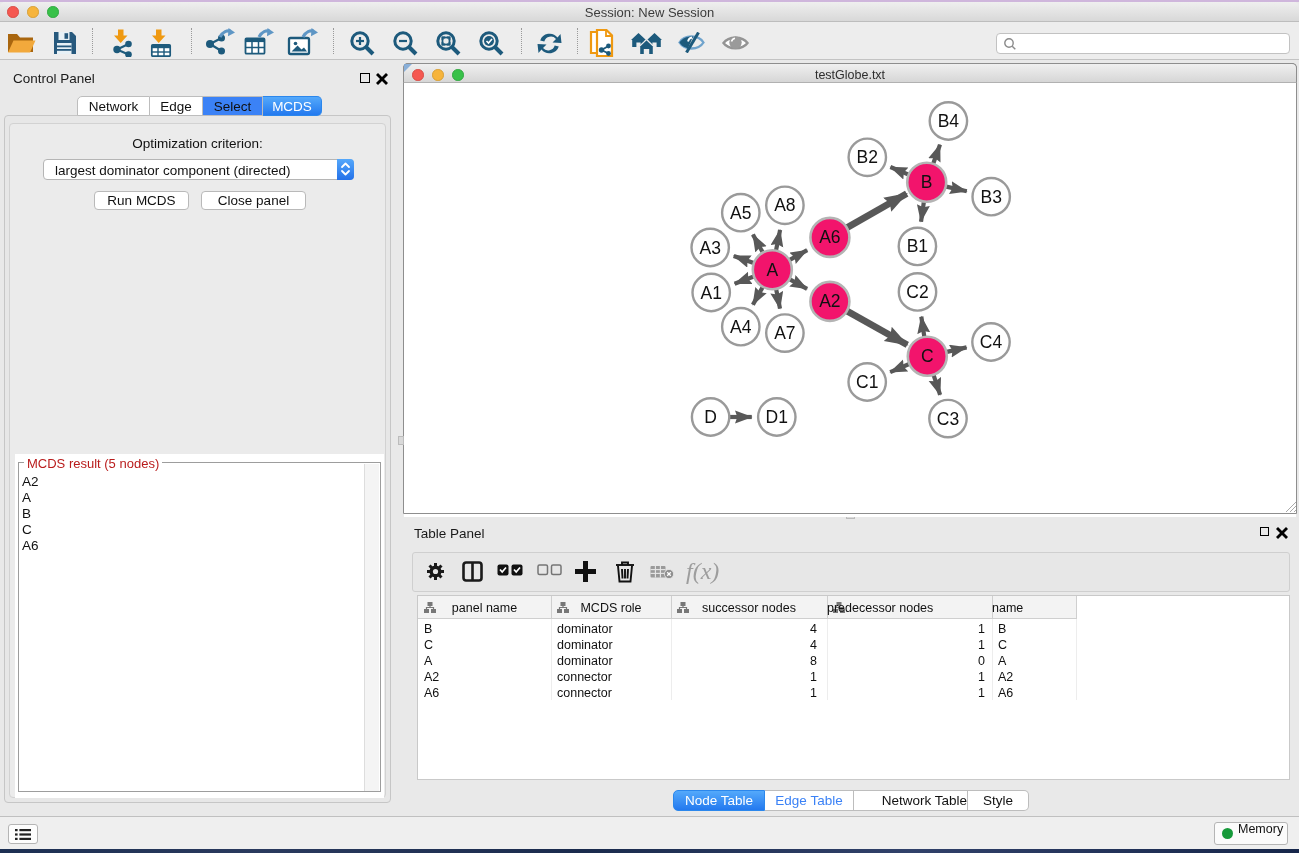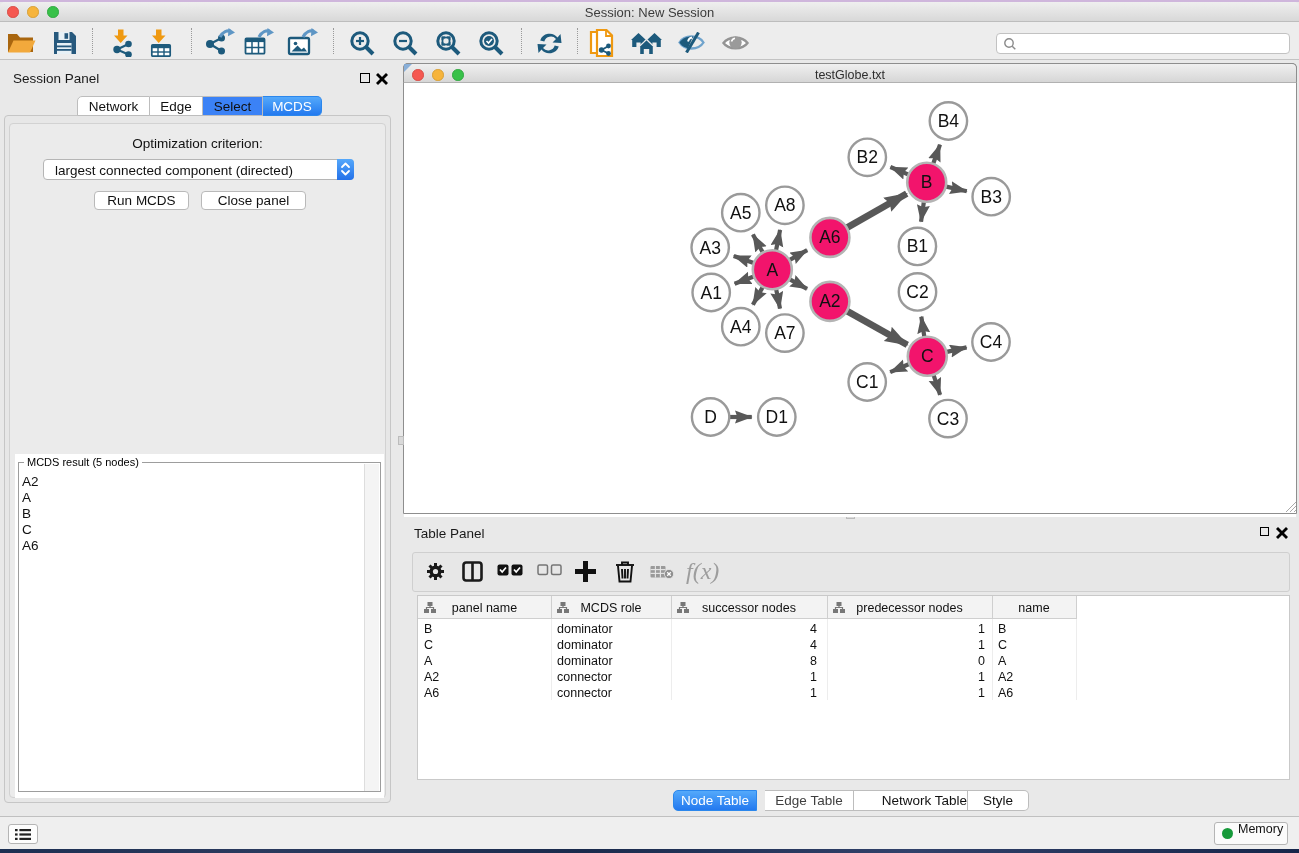--- a/index.html
+++ b/index.html
@@ -142,52 +142,52 @@
 <div class="abs" style="left:333px;top:28px;height:26px;border-left:1px dotted #9a9a9a;"></div>
 <div class="abs" style="left:521px;top:28px;height:26px;border-left:1px dotted #9a9a9a;"></div>
 <div class="abs" style="left:577px;top:28px;height:26px;border-left:1px dotted #9a9a9a;"></div>
 
 <div class="abs" style="left:996px;top:33px;width:294px;height:21px;background:#fff;border:1px solid #c2c2c2;border-radius:4px;"></div>
 <svg class="abs" style="left:1003px;top:37px" width="14" height="14" viewBox="0 0 14 14">
     <circle cx="6" cy="6" r="4.2" fill="none" stroke="#8a8a8a" stroke-width="1.4"></circle>
     <line x1="9.2" y1="9.2" x2="12.3" y2="12.3" stroke="#8a8a8a" stroke-width="1.4"></line>
   </svg>
 
-<div class="abs" style="left:13px;top:71px;font-size:13.5px;color:#1a1a1a;">Session Panel</div>
+<div class="abs" style="left:13px;top:71px;font-size:13.5px;color:#1a1a1a;">Control Panel</div>
 <div class="abs" style="left:360px;top:73px;width:10px;height:10px;border:1.7px solid #000;"></div>
 <svg class="abs" style="left:376px;top:72.5px" width="12" height="12" viewBox="0 0 12 12">
     <path d="M2,0 L6,4 L10,0 L12,2 L8,6 L12,10 L10,12 L6,8 L2,12 L0,10 L4,6 L0,2 Z" fill="#000"></path>
   </svg>
 
 <div class="abs" style="left:4px;top:115px;width:387px;height:688px;background:#e7e7e7;border:1px solid #c6c6c6;border-radius:4px;"></div>
 
 <div class="abs" style="left:77px;top:95.5px;width:218px;height:20px;">
   <div class="abs" style="left:0;top:0;width:73px;height:20px;background:#fff;border:1px solid #bdbdbd;border-radius:5px 0 0 0;font-size:13.5px;text-align:center;line-height:19px;color:#111;">Network</div>
   <div class="abs" style="left:73px;top:0;width:53px;height:20px;background:#fff;border:1px solid #bdbdbd;border-left:none;font-size:13.5px;text-align:center;line-height:19px;color:#111;">Edge</div>
   <div class="abs" style="left:126px;top:0;width:60px;height:20px;background:#3b82f6;border:1px solid #bdbdbd;border-left:none;font-size:13.5px;text-align:center;line-height:19px;color:#111;">Select</div>
   <div class="abs" style="left:186px;top:0;width:59px;height:20px;background:linear-gradient(#54a9fb,#2379ef);border:1px solid #2b87ec;border-left:none;border-radius:0 5px 5px 0;font-size:13.5px;text-align:center;line-height:19px;color:#fff;">MCDS</div>
 </div>
 
 <div class="abs" style="left:9px;top:123px;width:377px;height:675px;background:#ebebeb;border:1px solid #d2d2d2;border-radius:4px;"></div>
 <div class="abs" style="left:0;top:136px;width:395px;text-align:center;font-size:13.5px;color:#111;">Optimization criterion:</div>
 
 <div class="abs" style="left:43px;top:158.5px;width:311px;height:21px;background:#fff;border:1px solid #b5b5b5;border-radius:4px;"></div>
-<div class="abs" style="left:55px;top:162.5px;font-size:13.5px;color:#111;">largest connected component (directed)</div>
+<div class="abs" style="left:55px;top:162.5px;font-size:13.5px;color:#111;">largest dominator component (directed)</div>
 <div class="abs" style="left:337px;top:158.5px;width:17px;height:21px;background:linear-gradient(#55a8fb,#2471e9);border-radius:0 4px 4px 0;"></div>
 <svg class="abs" style="left:340px;top:162px" width="11" height="14" viewBox="0 0 11 14">
     <path d="M2,5 L5.5,1.5 L9,5" fill="none" stroke="#fff" stroke-width="1.8" stroke-linecap="round" stroke-linejoin="round"></path>
     <path d="M2,9 L5.5,12.5 L9,9" fill="none" stroke="#fff" stroke-width="1.8" stroke-linecap="round" stroke-linejoin="round"></path>
   </svg>
 
 <div class="abs" style="left:94px;top:191px;width:95px;height:19px;background:#fff;border:1px solid #b9b9b9;border-radius:4px;font-size:13.5px;text-align:center;line-height:18px;color:#111;">Run MCDS</div>
 <div class="abs" style="left:201px;top:191px;width:105px;height:19px;background:#fff;border:1px solid #b9b9b9;border-radius:4px;font-size:13.5px;text-align:center;line-height:18px;color:#111;">Close panel</div>
 
 <div class="abs" style="left:15px;top:454px;width:369px;height:344px;background:#fff;"></div>
 <div class="abs" style="left:18px;top:462px;width:363px;height:330px;border:1px solid #9d9d9d;background:#fff;"></div>
-<div class="abs" style="left:24px;top:456px;background:#fff;padding:0 3px;font-size:11px;color:#000000;">MCDS result (5 nodes)</div>
+<div class="abs" style="left:24px;top:456px;background:#fff;padding:0 3px;font-size:13px;color:#b91c1c;">MCDS result (5 nodes)</div>
 <div class="abs" style="left:364px;top:464px;width:15px;height:327px;background:#f4f4f4;border-left:1px solid #ddd;"></div>
 <div class="abs" style="left:22px;top:474px;font-size:13.5px;line-height:16px;color:#111;">A2<br>A<br>B<br>C<br>A6</div>
 
 <div class="abs" style="left:403px;top:63px;width:894px;height:451px;background:#fff;border:1px solid #8e8e8e;border-radius:5px 5px 0 0;"></div>
 <div class="abs" style="left:403px;top:63px;width:894px;height:20px;background:linear-gradient(#f0f0f0,#d6d6d6);border:1px solid #8e8e8e;border-bottom:1px solid #b1b1b1;border-radius:5px 5px 0 0;"></div>
 <div class="abs" style="left:412px;top:69px;width:11.5px;height:11.5px;border-radius:50%;background:#f55851;border:0.5px solid #d94b44;"></div>
 <div class="abs" style="left:432px;top:69px;width:11.5px;height:11.5px;border-radius:50%;background:#f6b43c;border:0.5px solid #d99f33;"></div>
 <div class="abs" style="left:452px;top:69px;width:11.5px;height:11.5px;border-radius:50%;background:#38c149;border:0.5px solid #2fa83f;"></div>
 <div class="abs" style="left:403px;top:68px;width:894px;text-align:center;font-size:12.5px;color:#2e2e2e;">testGlobe.txt</div>
 <svg class="abs" style="left:404px;top:64px" width="8" height="8" viewBox="0 0 8 8">
@@ -371,23 +371,23 @@
 <div class="abs" style="left:671px;top:601px;width:156px;text-align:center;font-size:12.5px;color:#111;">successor nodes</div>
 <div class="abs" style="left:827px;top:596px;height:23px;border-left:1px solid #cfcfcf;"></div>
 <svg class="abs" style="left:833px;top:602px" width="12" height="11" viewBox="0 0 12 11">
     <g fill="#777">
       <rect x="3.5" y="0" width="5" height="4"></rect>
       <rect x="0" y="7" width="5" height="4"></rect>
       <rect x="7" y="7" width="5" height="4"></rect>
       <path d="M6,4 L6,6 M2.5,7 L2.5,5.5 L9.5,5.5 L9.5,7 M6,5.5 L6,4" stroke="#777" fill="none" stroke-width="1.2"></path>
     </g>
   </svg>
-<div class="abs" style="left:827px;top:601px;width:165px;text-align:center;font-size:12.5px;color:#111;">predecessor nodes</div>
+<div class="abs" style="left:827px;top:601px;width:165px;text-align:left;font-size:12.5px;color:#111;">predecessor nodes</div>
 <div class="abs" style="left:992px;top:596px;height:23px;border-left:1px solid #cfcfcf;"></div>
-<div class="abs" style="left:992px;top:601px;width:84px;text-align:center;font-size:12.5px;color:#111;">name</div>
+<div class="abs" style="left:992px;top:601px;width:84px;text-align:left;font-size:12.5px;color:#111;">name</div>
 <div class="abs" style="left:1076px;top:596px;height:23px;border-left:1px solid #cfcfcf;"></div>
 <div class="abs" style="left:551px;top:619px;height:81px;border-left:1px solid #ededed;"></div>
 <div class="abs" style="left:671px;top:619px;height:81px;border-left:1px solid #ededed;"></div>
 <div class="abs" style="left:827px;top:619px;height:81px;border-left:1px solid #ededed;"></div>
 <div class="abs" style="left:992px;top:619px;height:81px;border-left:1px solid #ededed;"></div>
 <div class="abs" style="left:1076px;top:619px;height:81px;border-left:1px solid #ededed;"></div>
 <div class="abs" style="left:424px;top:622px;font-size:12.5px;color:#111;">B</div>
 <div class="abs" style="left:557px;top:622px;font-size:12.5px;color:#111;">dominator</div>
 <div class="abs" style="left:671px;top:622px;width:146px;text-align:right;font-size:12.5px;color:#111;">4</div>
 <div class="abs" style="left:827px;top:622px;width:158px;text-align:right;font-size:12.5px;color:#111;">1</div>
@@ -407,22 +407,22 @@
 <div class="abs" style="left:671px;top:670px;width:146px;text-align:right;font-size:12.5px;color:#111;">1</div>
 <div class="abs" style="left:827px;top:670px;width:158px;text-align:right;font-size:12.5px;color:#111;">1</div>
 <div class="abs" style="left:998px;top:670px;font-size:12.5px;color:#111;">A2</div>
 <div class="abs" style="left:424px;top:686px;font-size:12.5px;color:#111;">A6</div>
 <div class="abs" style="left:557px;top:686px;font-size:12.5px;color:#111;">connector</div>
 <div class="abs" style="left:671px;top:686px;width:146px;text-align:right;font-size:12.5px;color:#111;">1</div>
 <div class="abs" style="left:827px;top:686px;width:158px;text-align:right;font-size:12.5px;color:#111;">1</div>
 <div class="abs" style="left:998px;top:686px;font-size:12.5px;color:#111;">A6</div>
 
 <div class="abs" style="left:673px;top:790px;width:356px;height:21px;">
-  <div class="abs" style="left:0;top:0;width:84px;height:21px;background:linear-gradient(#54a9fb,#2379ef);border:1px solid #2b87ec;border-radius:5px 0 0 5px;color:#fff;font-size:13.5px;text-align:center;line-height:20px;">Node Table</div>
-  <div class="abs" style="left:92px;top:0;width:89px;height:21px;background:#fff;border:1px solid #bdbdbd;border-left:none;color:#404040;font-size:13.5px;text-align:center;line-height:20px;">Edge Table</div>
+  <div class="abs" style="left:0;top:0;width:92px;height:21px;background:linear-gradient(#54a9fb,#2379ef);border:1px solid #2b87ec;border-radius:5px 0 0 5px;color:#fff;font-size:13.5px;text-align:center;line-height:20px;">Node Table</div>
+  <div class="abs" style="left:92px;top:0;width:89px;height:21px;background:#fff;border:1px solid #bdbdbd;border-left:none;color:#3b82f6;font-size:13.5px;text-align:center;line-height:20px;">Edge Table</div>
   <div class="abs" style="left:181px;top:0;width:114px;height:21px;background:#fff;border:1px solid #bdbdbd;border-left:none;color:#111;font-size:13.5px;text-align:right;line-height:20px;">Network Table</div>
   <div class="abs" style="left:295px;top:0;width:61px;height:21px;background:#fff;border:1px solid #bdbdbd;border-left:none;border-radius:0 5px 5px 0;color:#111;font-size:13.5px;text-align:center;line-height:20px;">Style</div>
 </div>
 
 <div class="abs" style="left:0;top:816px;width:1299px;height:33px;background:#efefef;border-top:1px solid #c0c0c0;"></div>
 <div class="abs" style="left:8px;top:824px;width:30px;height:20px;background:#fdfdfd;border:1px solid #b5b5b5;border-radius:3px;"></div>
 <svg class="abs" style="left:15px;top:829px" width="16" height="11" viewBox="0 0 16 11">
     <g fill="#222">
       <rect x="0" y="0" width="2.6" height="2.2"></rect>
       <rect x="4.4" y="0" width="11.6" height="2.2"></rect>

